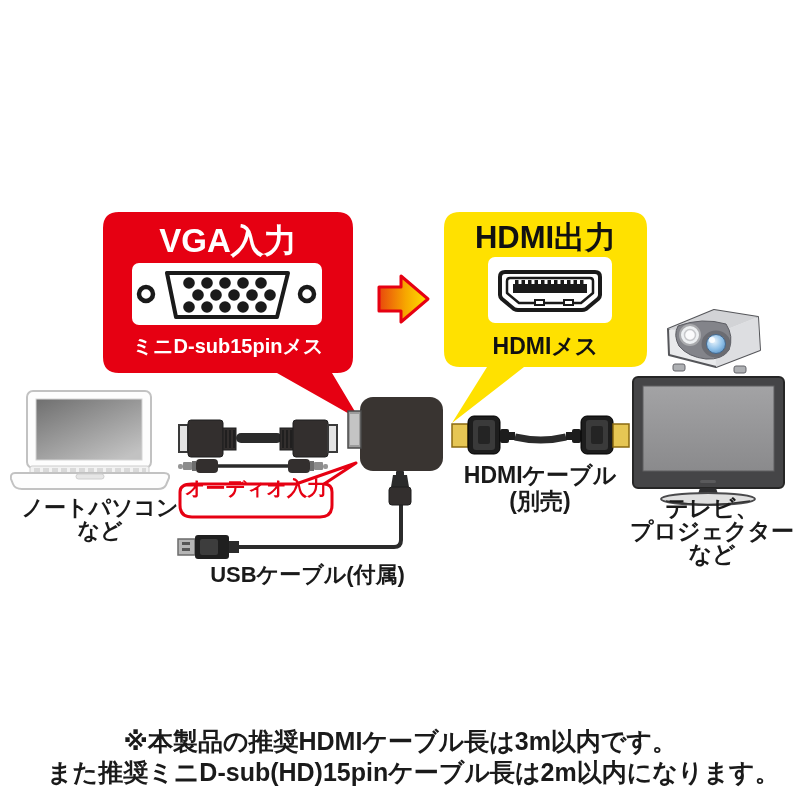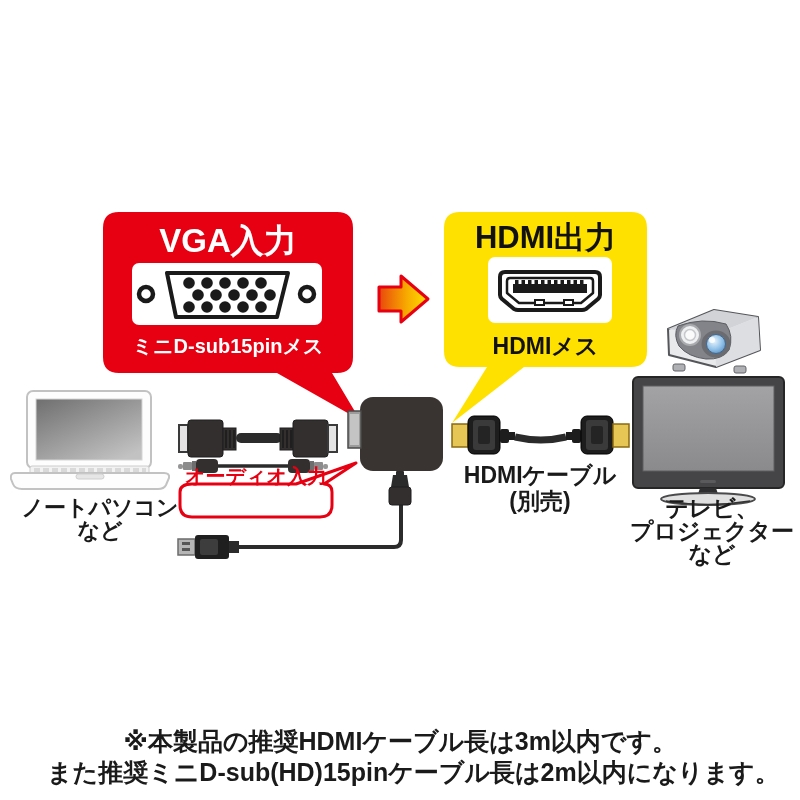--- a/index.html
+++ b/index.html
@@ -12,21 +12,21 @@
   .badge{
     position:absolute;left:29px;top:28px;width:128px;height:62px;
     background:#7c7c7c;display:flex;align-items:center;justify-content:center;
     color:#ffffff;font-size:34px;font-weight:bold;letter-spacing:2px;
   }
   .vga-title{left:103px;top:219px;width:250px;font-size:33px;color:#ffffff;}
   .vga-sub{left:103px;top:333px;width:250px;font-size:20px;color:#ffffff;}
   .hdmi-title{left:444px;top:217px;width:203px;font-size:31px;color:#111111;}
   .hdmi-sub{left:444px;top:331px;width:203px;font-size:23px;color:#111111;}
   .audio-label{
-    left:180px;top:460px;width:152px;height:33px;display:flex;align-items:center;justify-content:center;
+    left:180px;top:472px;width:152px;height:33px;display:flex;align-items:center;justify-content:center;
     font-size:20px;color:#e60012;border-radius:14px;
   }
   .laptop-label{left:15px;top:496px;width:170px;font-size:22px;line-height:1.06;}
   .usb-label{left:185px;top:560px;width:245px;font-size:22px;}
   .hdmicable-label{left:450px;top:463px;width:180px;font-size:23px;line-height:1.12;}
   .tv-label{left:617px;top:497px;width:190px;font-size:23px;line-height:1.0;}
   .footnote{
     position:absolute;left:21px;top:726px;font-size:25px;font-weight:bold;color:#1a1a1a;
     line-height:1.22;text-align:center;white-space:nowrap;
   }
@@ -214,20 +214,21 @@
   <div class="label hdmi-sub">HDMIメス</div>
   <div class="label hdmi-title">HDMI出力</div>
 
   <div class="label audio-label">オーディオ入力</div>
 
   <div class="label laptop-label">
     <div>ノートパソコン</div>
     <div>など</div>
   </div>
 
+  <div class="label usb-label">USBケーブル(付属)</div>
 
   <div class="label hdmicable-label">
     <div>HDMIケーブル</div>
     <div>(別売)</div>
   </div>
 
   <div class="label tv-label">
     <div>テレビ、</div>
     <div>プロジェクター</div>
     <div>など</div>

